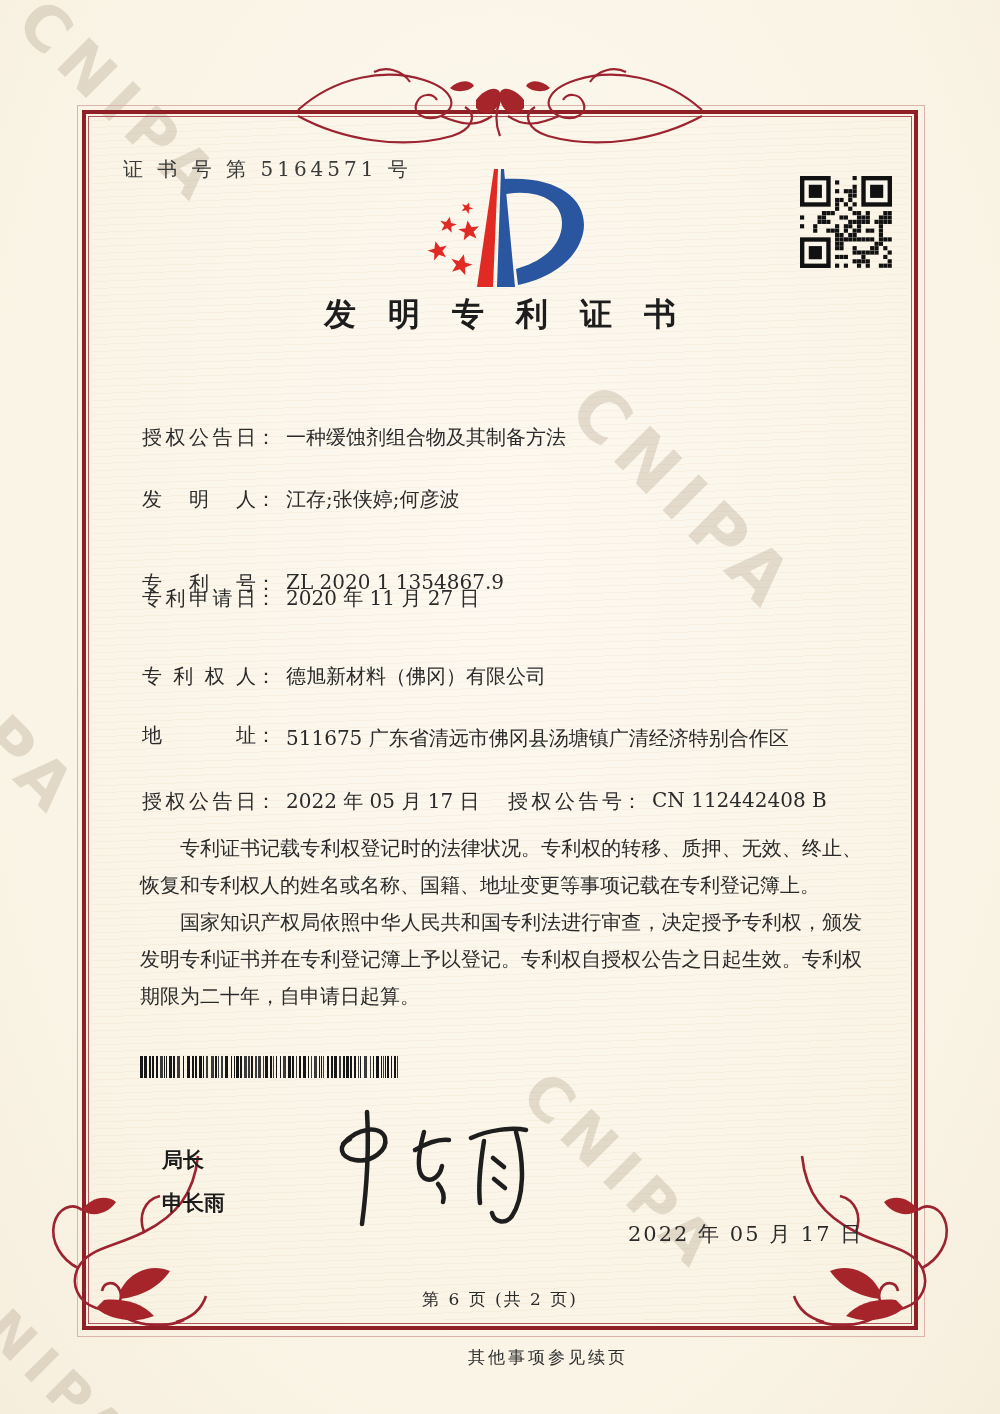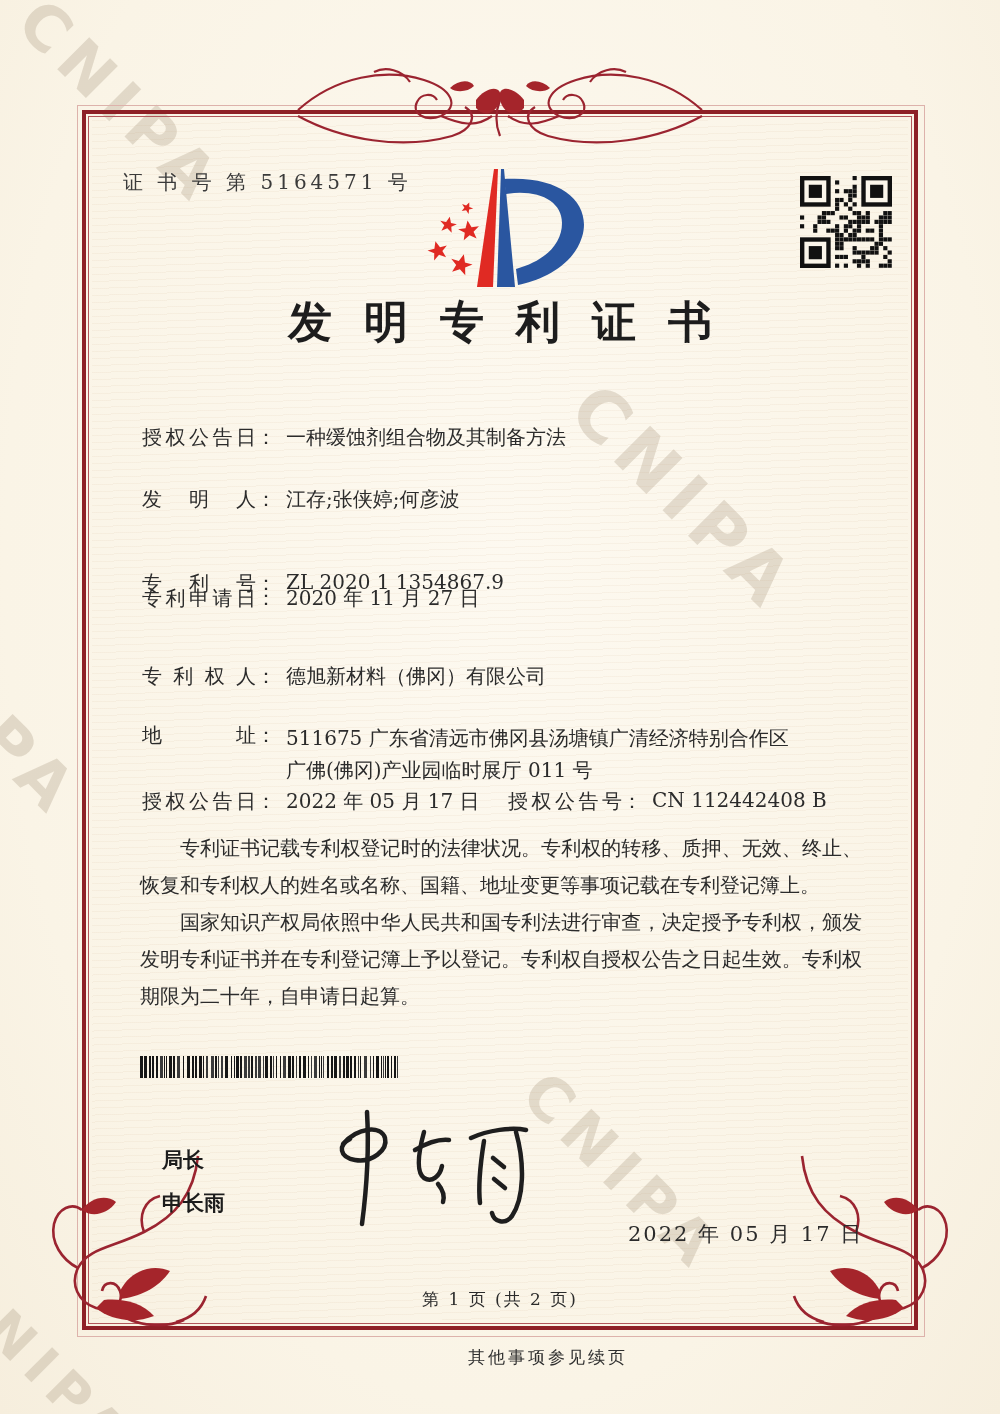--- a/index.html
+++ b/index.html
@@ -23,24 +23,24 @@
   
   .frame-outline{left:77px;top:105px;width:846px;height:1230px;border:1px solid #ddb2ab;}
   .frame{left:82px;top:110px;width:836px;height:1220px;border:4px solid #8e2026;box-sizing:border-box;}
   .frame-inner{position:absolute;inset:2px;border:1px solid #b2575b;}
   .frame-texture{
     position:absolute; inset:6px;
     background:repeating-linear-gradient(178deg, rgba(186,141,96,0.07) 0 1px, transparent 1px 7px);
     pointer-events:none;
   }
   
-  .cert-no{left:123px;top:169px;font-size:20px;letter-spacing:4px;color:#3a3a3a;}
+  .cert-no{left:123px;top:156px;font-size:20px;letter-spacing:4px;color:#3a3a3a;}
   .title{
     left:82px;top:293px;width:836px;text-align:center;
-    font-size:44px;font-weight:bold;letter-spacing:32px;text-indent:32px;color:#1d1d1d;
+    font-size:32px;font-weight:bold;letter-spacing:32px;text-indent:32px;color:#1d1d1d;
   }
   
   .row{position:absolute;left:142px;font-size:20px;display:flex;align-items:flex-start;}
   .lbl{display:inline-block;width:114px;text-align:justify;text-align-last:justify;color:#2b2b2b;}
   .colon{display:inline-block;margin-right:10px;}
   .val{color:#2b2b2b;}
   .val .line{display:block;line-height:32px;}
   .grant2{position:absolute;left:366px;top:0;display:flex;}
   .grant2 .lbl{width:114px;}
   .paras{left:140px;top:830px;width:722px;font-size:20px;line-height:37px;text-align:justify;}
@@ -292,21 +292,20 @@
   <div class="row" style="top:663px;">
     <span class="lbl">专利权人</span>
       <span class="colon">：</span>
     <span class="val">德旭新材料（佛冈）有限公司</span>
   </div>
   <div class="row" style="top:722px;">
     <span class="lbl">地址</span>
       <span class="colon">：</span>
     <span class="val">
       <span class="line">511675 广东省清远市佛冈县汤塘镇广清经济特别合作区</span>
-      <span class="line">广佛(佛冈)产业园临时展厅 011 号</span>
     </span>
   </div>
   <div class="row" style="top:788px;width:760px;">
     <span class="lbl">授权公告日</span>
       <span class="colon">：</span>
     <span class="val">2022 年 05 月 17 日</span>
     <span class="grant2">
       <span class="lbl">授权公告号</span>
         <span class="colon">：</span>
       <span class="val">CN 112442408 B</span>
@@ -405,17 +404,17 @@
       <path d="M183,32 C200,24 224,21 238,24"></path>
       <path d="M196,35 C192,60 190,80 192,97"></path>
       <path d="M228,26 C237,58 236,92 224,110 C217,119 206,116 204,107"></path>
       <path d="M205,52 L216,61"></path>
       <path d="M206,73 L217,82"></path>
     </g>
   </svg>
 
   <div class="abs date">2022 年 05 月 17 日</div>
 
-  <div class="abs pageinfo">第 1 页 (共 2 页)</div>
+  <div class="abs pageinfo">第 6 页 (共 2 页)</div>
 
   <div class="abs footnote">其他事项参见续页</div>
 
 </div>
 
 </body></html>

